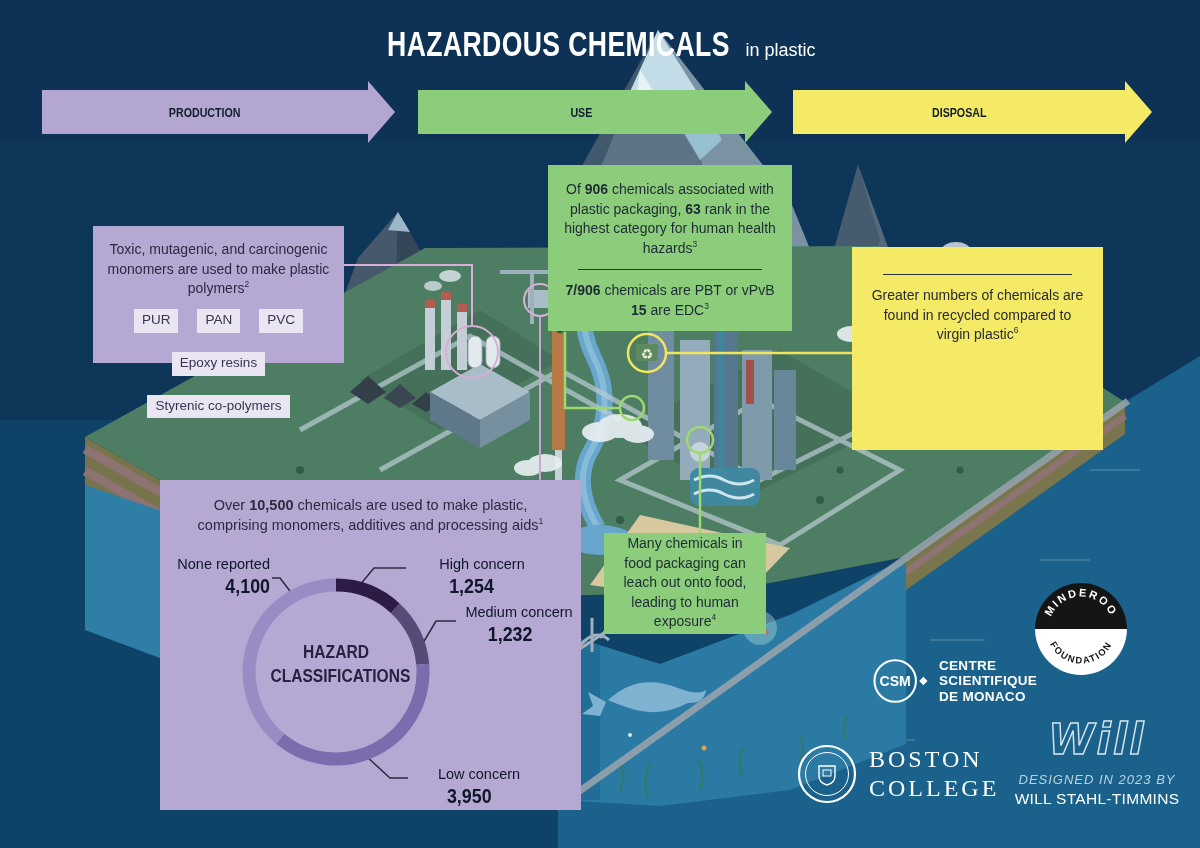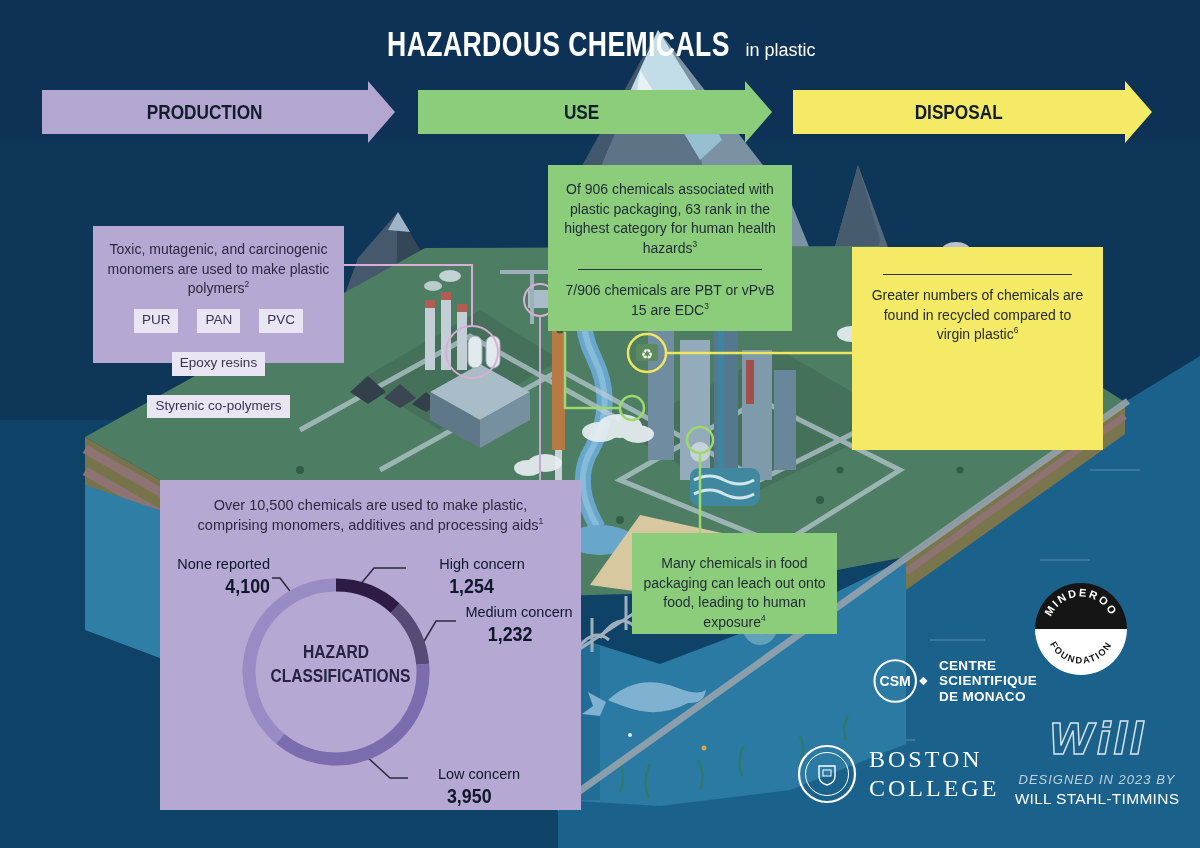--- a/index.html
+++ b/index.html
@@ -9,27 +9,27 @@
   .ui{position:absolute;z-index:2;}
   .cond{display:inline-block;transform:scaleX(.82);transform-origin:center;}
   
   .title-wrap{left:0;top:24px;width:1200px;text-align:center;color:#fff;white-space:nowrap;}
   .title-main{font-size:35px;font-weight:bold;letter-spacing:.5px;display:inline-block;
               transform:scaleX(.76);margin:0 -52px;}
   .title-sub{font-size:18px;margin-left:14px;}
   
   .stage-arrow{top:90px;height:44px;}
   .arrow-body{height:44px;display:flex;align-items:center;justify-content:center;
-              font-weight:bold;font-size:21px;color:#121d2c;}
+              font-weight:bold;font-size:13px;color:#121d2c;}
   .arrow-head{position:absolute;top:-9px;width:0;height:0;
               border-top:31px solid transparent;border-bottom:31px solid transparent;}
   
   .box{position:absolute;z-index:2;text-align:center;color:#22293a;font-size:14px;line-height:1.4;
        box-sizing:border-box;}
-  .box b{font-weight:normal;}
+  .box b{font-weight:bold;}
   .box sup{font-size:.6em;vertical-align:super;line-height:0;}
   .box.purple{background:#b5a8d3;color:#2e2941;}
   .box.green{background:#8ccd7c;color:#1f2b34;}
   .box.yellow{background:#f4ea66;color:#262b35;}
   .divider{border:none;border-top:1.6px solid #2a3140;width:85%;margin:11px auto;}
   .chips{display:flex;flex-wrap:wrap;justify-content:center;gap:19px;margin-top:10px;padding:0 10px;}
   .chip{background:#e9e5f2;color:#3b3450;padding:2px 8px 3px;font-size:13.5px;}
   
   .donut-label{position:absolute;font-size:14.5px;color:#0f172a;line-height:1.2;}
   .donut-label .num{display:block;font-weight:bold;font-size:21px;letter-spacing:0;
@@ -264,21 +264,21 @@
     <hr class="divider">
     <div><b>7/906</b><span> chemicals are PBT or vPvB</span></div>
     <div><b>15</b><span> are EDC</span><sup>3</sup></div>
   </div>
 
   <div class="box yellow" style="left:852px;top:247px;width:251px;height:203px;padding:16px 14px;">
     <hr class="divider">
     <div><span>Greater numbers of chemicals are found in recycled compared to virgin plastic</span><sup>6</sup></div>
   </div>
 
-  <div class="box green" style="left:632px;top:533px;width:205px;height:101px;padding:21px 10px;">
+  <div class="box green" style="left:604px;top:533px;width:162px;height:101px;padding:1px 10px;">
     <div><span>Many chemicals in food packaging can leach out onto food, leading to human exposure</span><sup>4</sup></div>
   </div>
 
   <div class="box purple" style="left:160px;top:480px;width:421px;height:330px;padding-left:9px;">
     <div style="position:absolute;left:30px;top:15px;width:361px;font-size:14.5px;"><span>Over </span><b>10,500</b><span> chemicals are used to make plastic, comprising monomers, additives and processing aids</span><sup>1</sup></div>
 
     <svg id="donut-svg" width="421" height="330" viewBox="0 0 421 330" style="position:absolute;left:0;top:0;">
       <g stroke="#2d2a3e" stroke-width="1.5" fill="none">
         <polyline points="112,98 120,98 133,115"></polyline>
         <polyline points="199,106 214,88 246,88"></polyline>

